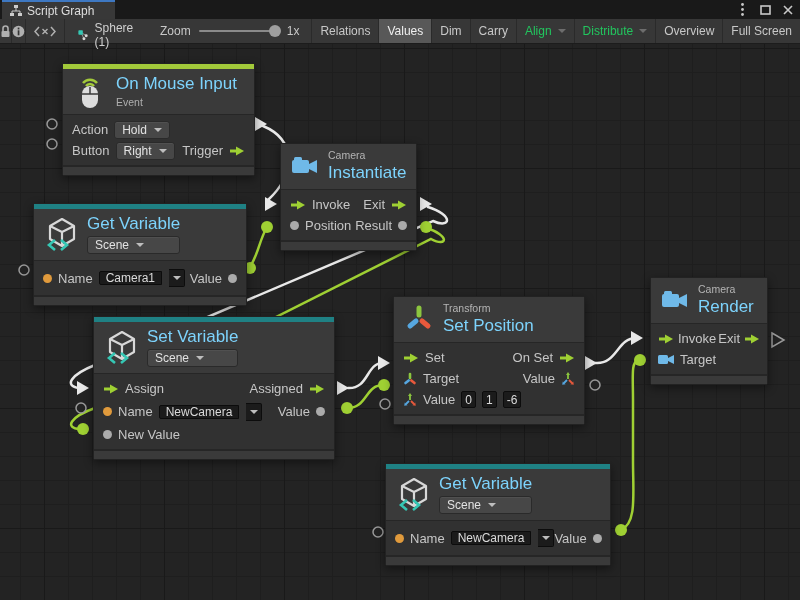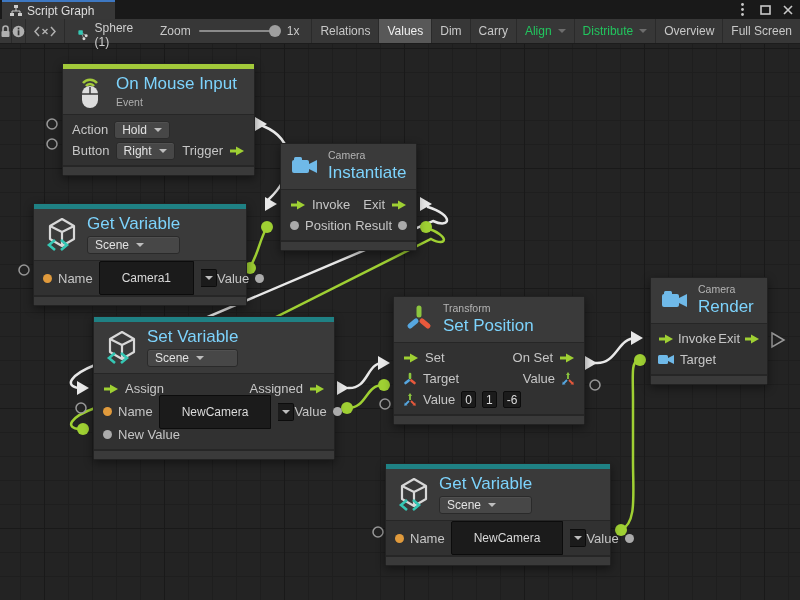--- a/index.html
+++ b/index.html
@@ -68,21 +68,21 @@
   .nfoot { height:10px; background:#3A3A3A; border-top:2px solid #262626; }
 
   .dot { width:9px; height:9px; border-radius:50%; background:#ABABAB; flex:none; }
   .dot.orange { background:#E09A3C; }
 
   .enum { display:inline-flex; align-items:center; background:#474747; border:1px solid #2a2a2a;
     border-radius:3px; padding:1px 7px; font-size:12px; color:#E2E2E2;
     box-shadow:inset 0 1px 0 rgba(255,255,255,.05); }
   .enum .caret { margin-left:7px; }
   .vfield { display:inline-flex; align-items:center; background:#1B1B1B; border:1px solid #0c0c0c;
-    border-radius:2px 0 0 2px; padding:1px 22px; font-size:12px; color:#DADADA; height:34px; }
+    border-radius:2px 0 0 2px; padding:1px 6px; font-size:12px; color:#DADADA; height:14px; }
   .vdrop { display:inline-flex; align-items:center; justify-content:center; width:16px; height:18px;
     background:#1B1B1B; border:1px solid #0c0c0c; border-left:none; border-radius:0 2px 2px 0; margin-left:1px; }
   .vdrop .caret { margin:4px 0 0 0; }
   .lit { display:inline-flex; align-items:center; justify-content:center; background:#1B1B1B;
     border:1px solid #0c0c0c; border-radius:2px; height:17px; min-width:14px; padding:0 3px;
     font-size:12px; color:#DADADA; }
 
   .bigicon { width:34px; height:34px; flex:none; }
   .farr { width:16px; height:10px; flex:none; }
   .mini { width:14px; height:14px; flex:none; }

